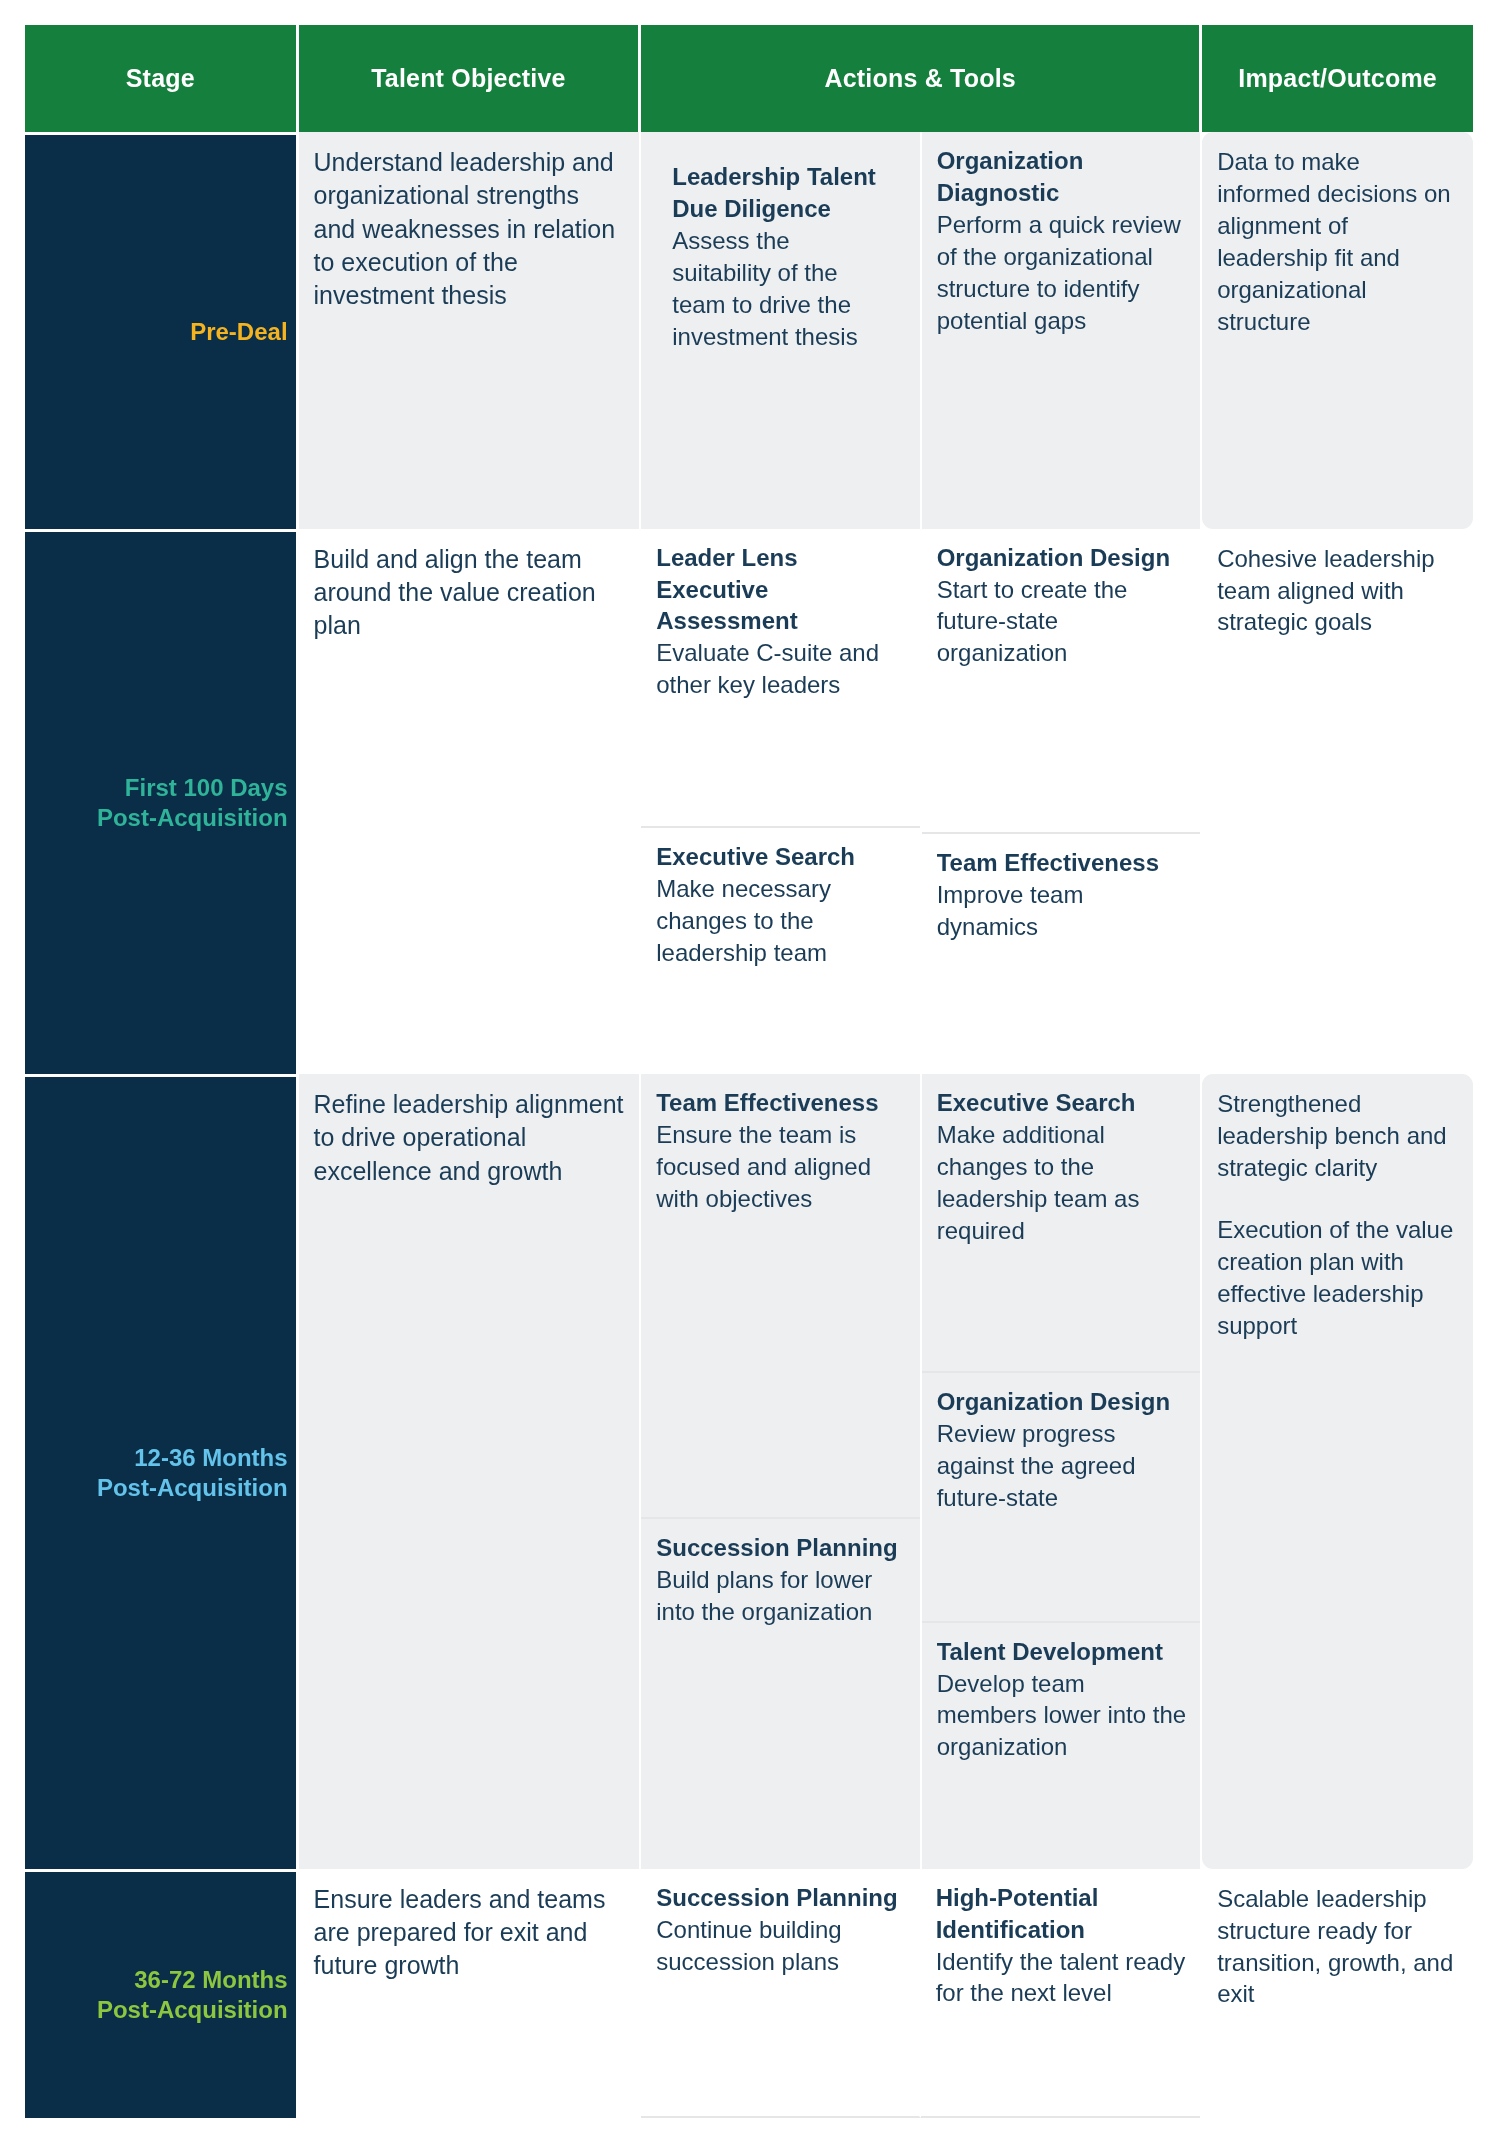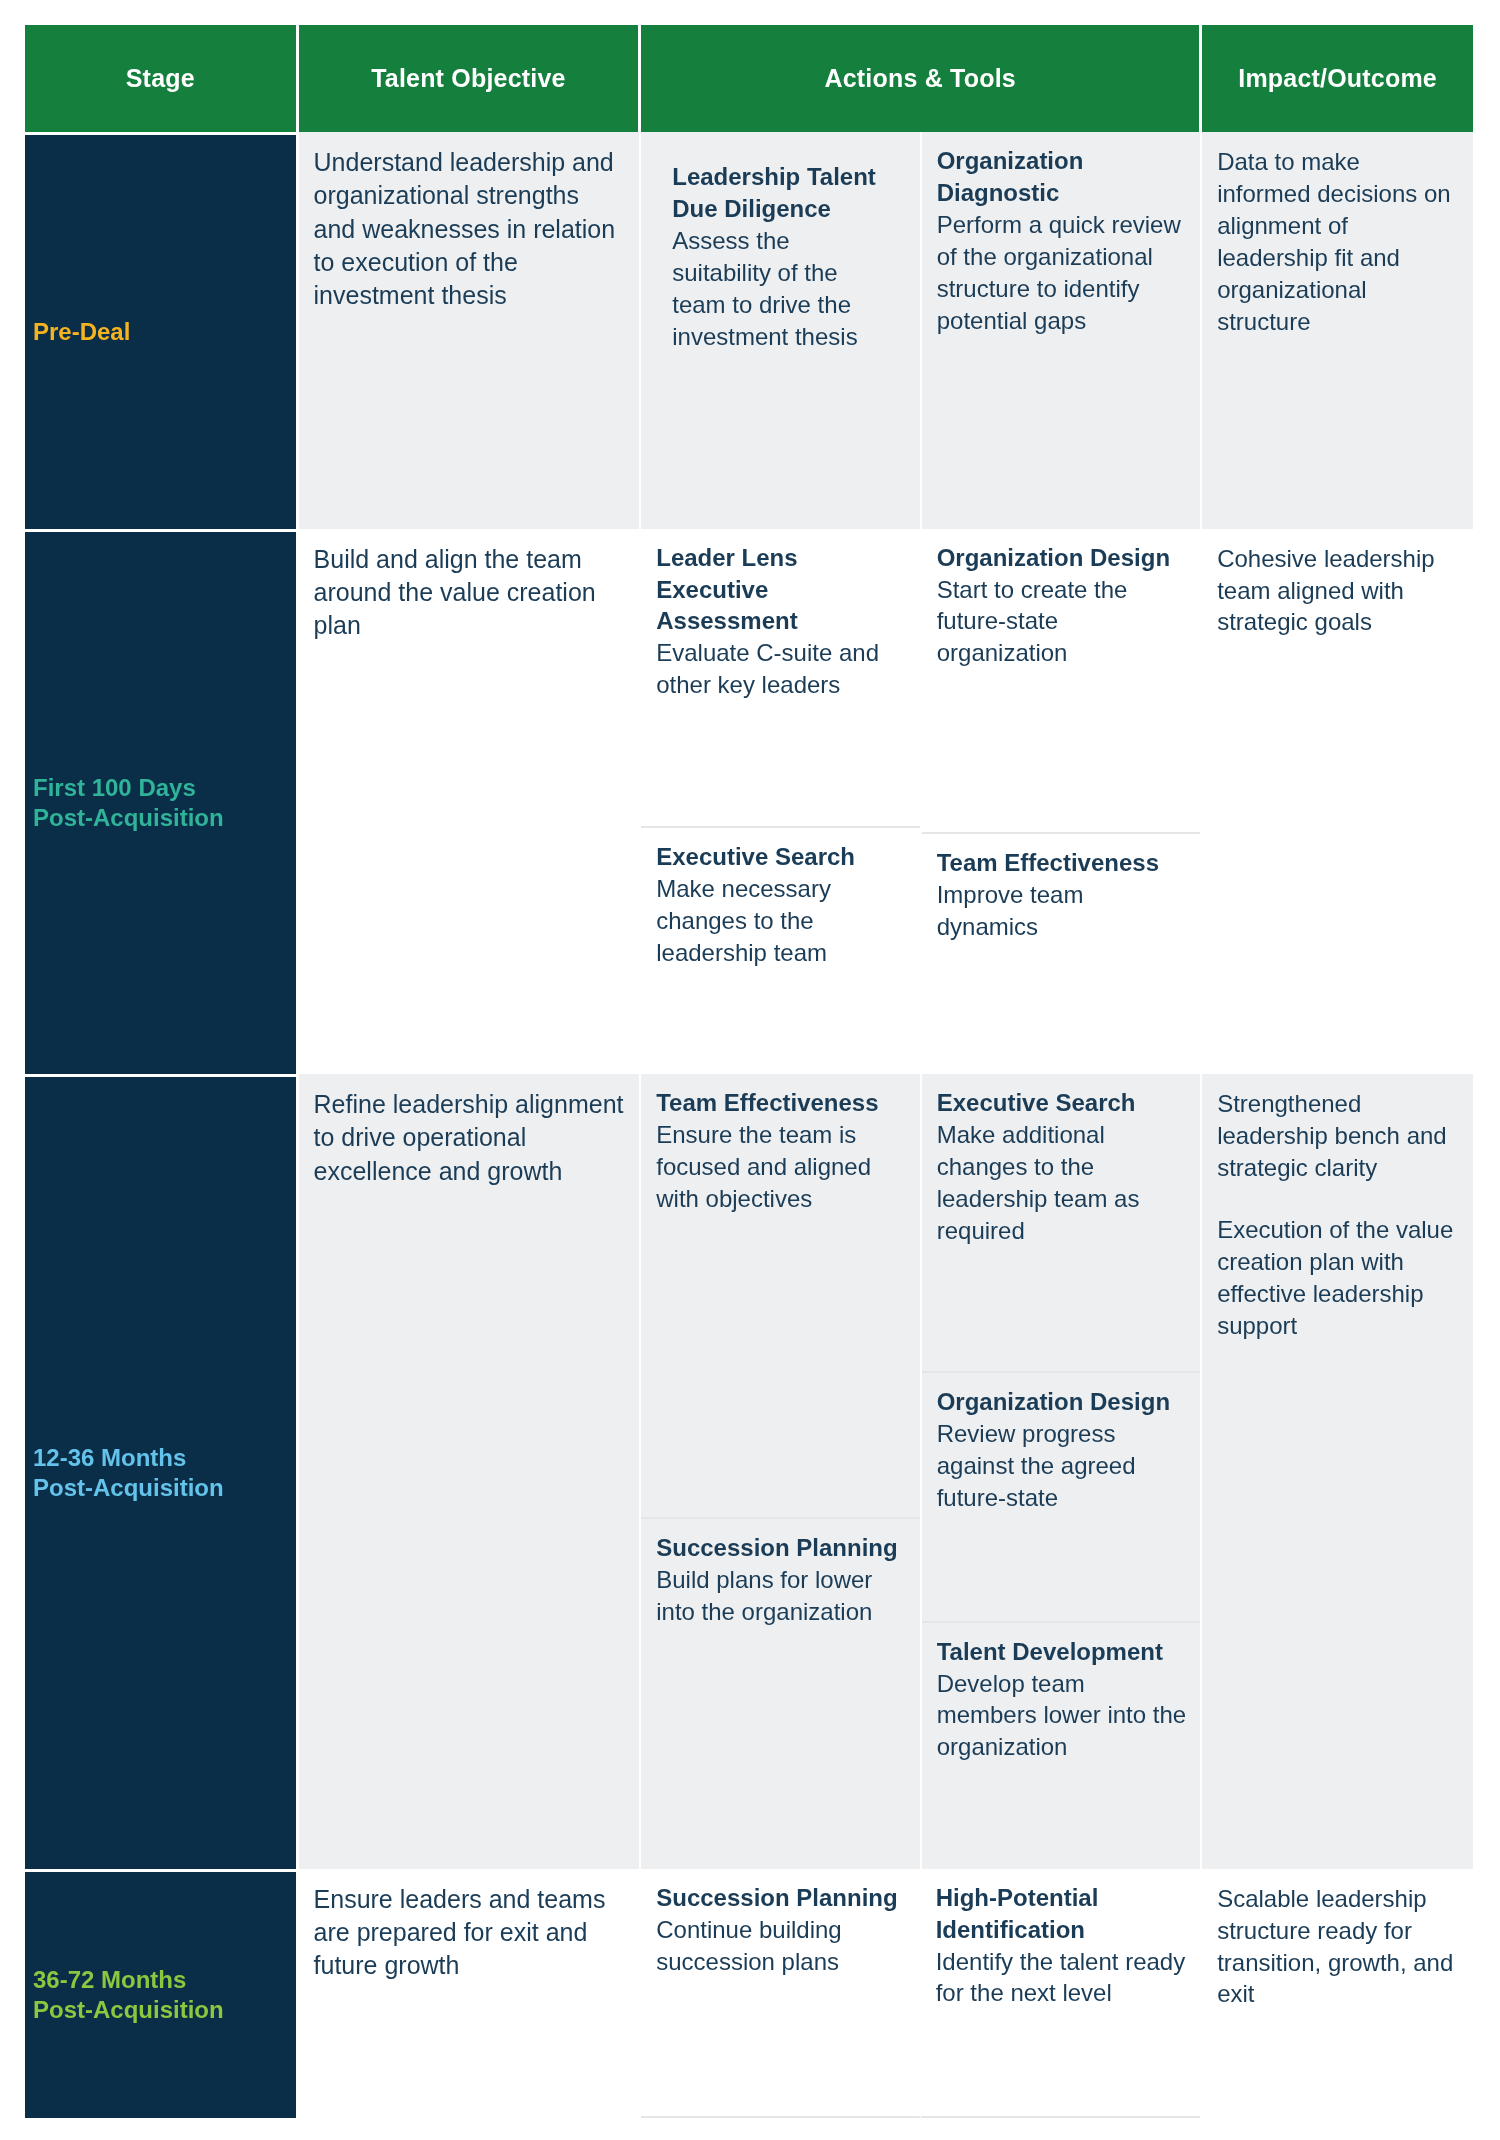--- a/index.html
+++ b/index.html
@@ -40,21 +40,21 @@
     vertical-align: middle;
     height: 105px;
     border-right: 3px solid #ffffff;
     letter-spacing: .2px;
   }
   thead th.last { border-right: none; }
 
   
   td.stage {
     background: #0b2e48;
-    text-align: left;
+    text-align: right;
     vertical-align: middle;
     border-top: 3px solid #ffffff;
     border-right: 3px solid #ffffff;
     font-size: 24px;
     font-weight: bold;
     line-height: 1.26;
     padding: 4px 8px;
   }
   td.stage .stage-label { display: block; }
 
@@ -62,21 +62,21 @@
   td.cell {
     vertical-align: top;
     color: #1b3c56;
     font-size: 24px;
     line-height: 1.33;
     padding: 14px 14px 14px 15px;
     border-right: 2px solid #ffffff;
     border-bottom: 2px solid #e4e6e7;
   }
   td.cell.nobb { border-bottom: none; }
-  td.cell.last { border-right: none; }
+  td.cell.last { border-right: none; border-radius: 11px; }
   td.cell.shaded  { background: #eeeff0; }
   td.cell.plain   { background: #ffffff; }
 
   td.objective { font-size: 25px; }
 
   .tool-title {
     font-weight: bold;
     display: inline;
   }
   .tool-desc { display: inline; }

